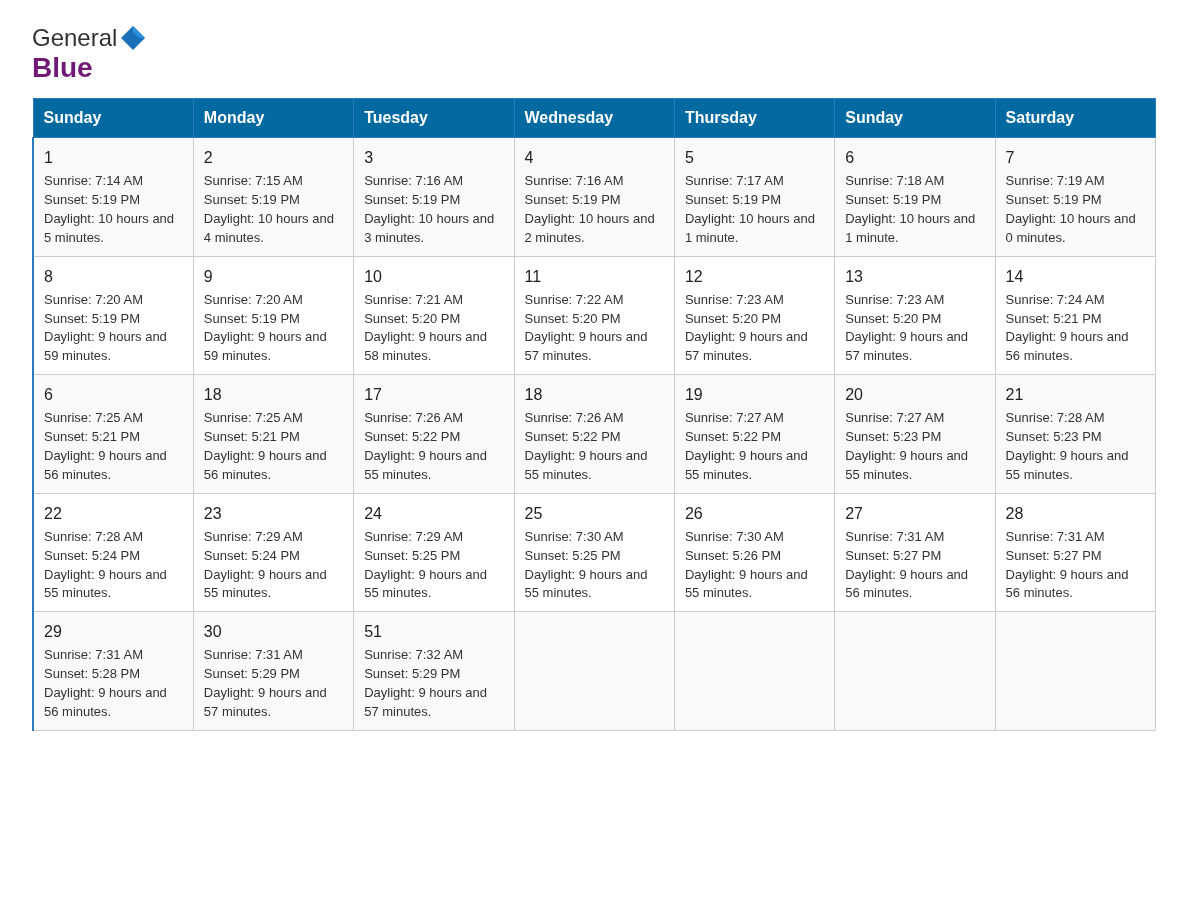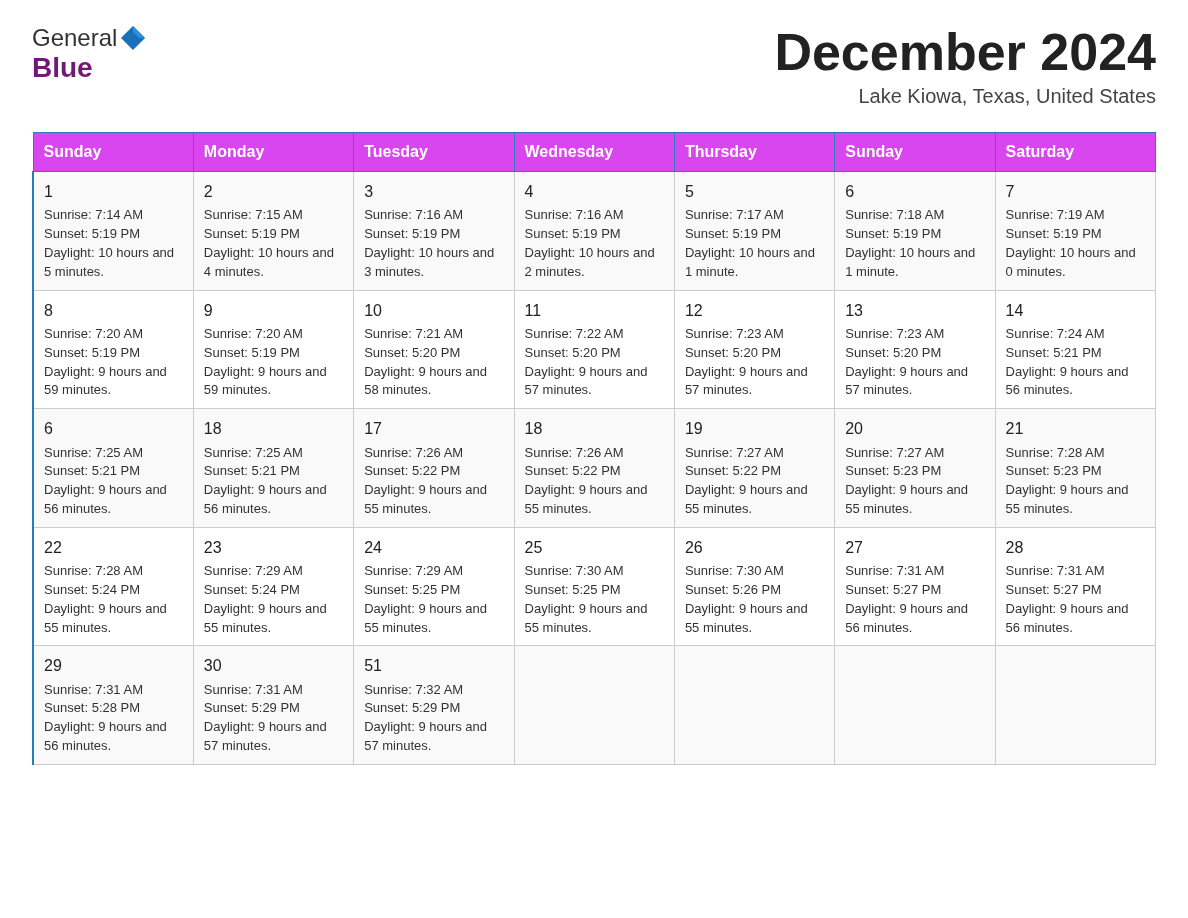--- a/index.html
+++ b/index.html
@@ -7,21 +7,21 @@
       font-family: Arial, sans-serif;
       background: #ffffff;
       padding: 24px 32px;
       width: 1188px;
       min-height: 918px;
     }
     .header-section {
       display: flex;
       align-items: flex-start;
       justify-content: space-between;
-      margin-bottom: 24px;
+      margin-bottom: 14px;
     }
     .logo-bottom {
       display: flex;
       align-items: center;
     }
     .title-section {
       text-align: right;
     }
     .month-title {
       font-size: 52px;
@@ -33,21 +33,21 @@
       font-size: 20px;
       color: #444;
       margin-top: 4px;
     }
     table {
       width: 100%;
       border-collapse: collapse;
       table-layout: fixed;
     }
     thead tr th {
-      background-color: #d946ef;
+      background-color: #0369a1;
       color: #ffffff;
       font-size: 16px;
       font-weight: 600;
       padding: 10px 10px;
       text-align: left;
       border: 1px solid #2a7abf;
     }
     tbody tr td {
       border: 1px solid #ccc;
       vertical-align: top;
@@ -117,24 +117,20 @@
         <svg viewBox="0 0 28 28" xmlns="http://www.w3.org/2000/svg">
           <polygon points="14,2 26,14 14,26 2,14" fill="#1a70b8"></polygon>
           <polygon points="14,2 26,14 20,14 14,8" fill="#2a8fdf"></polygon>
         </svg>
       </div>
     </div>
     <div class="logo-bottom">
       <span class="logo-blue-text">Blue</span>
     </div>
   </div>
-  <div class="title-section">
-    <div class="month-title">December 2024</div>
-    <div class="location-title">Lake Kiowa, Texas, United States</div>
-  </div>
 </div>
 
 <table>
   <thead>
     <tr>
       <th>Sunday</th>
       <th>Monday</th>
       <th>Tuesday</th>
       <th>Wednesday</th>
       <th>Thursday</th>

